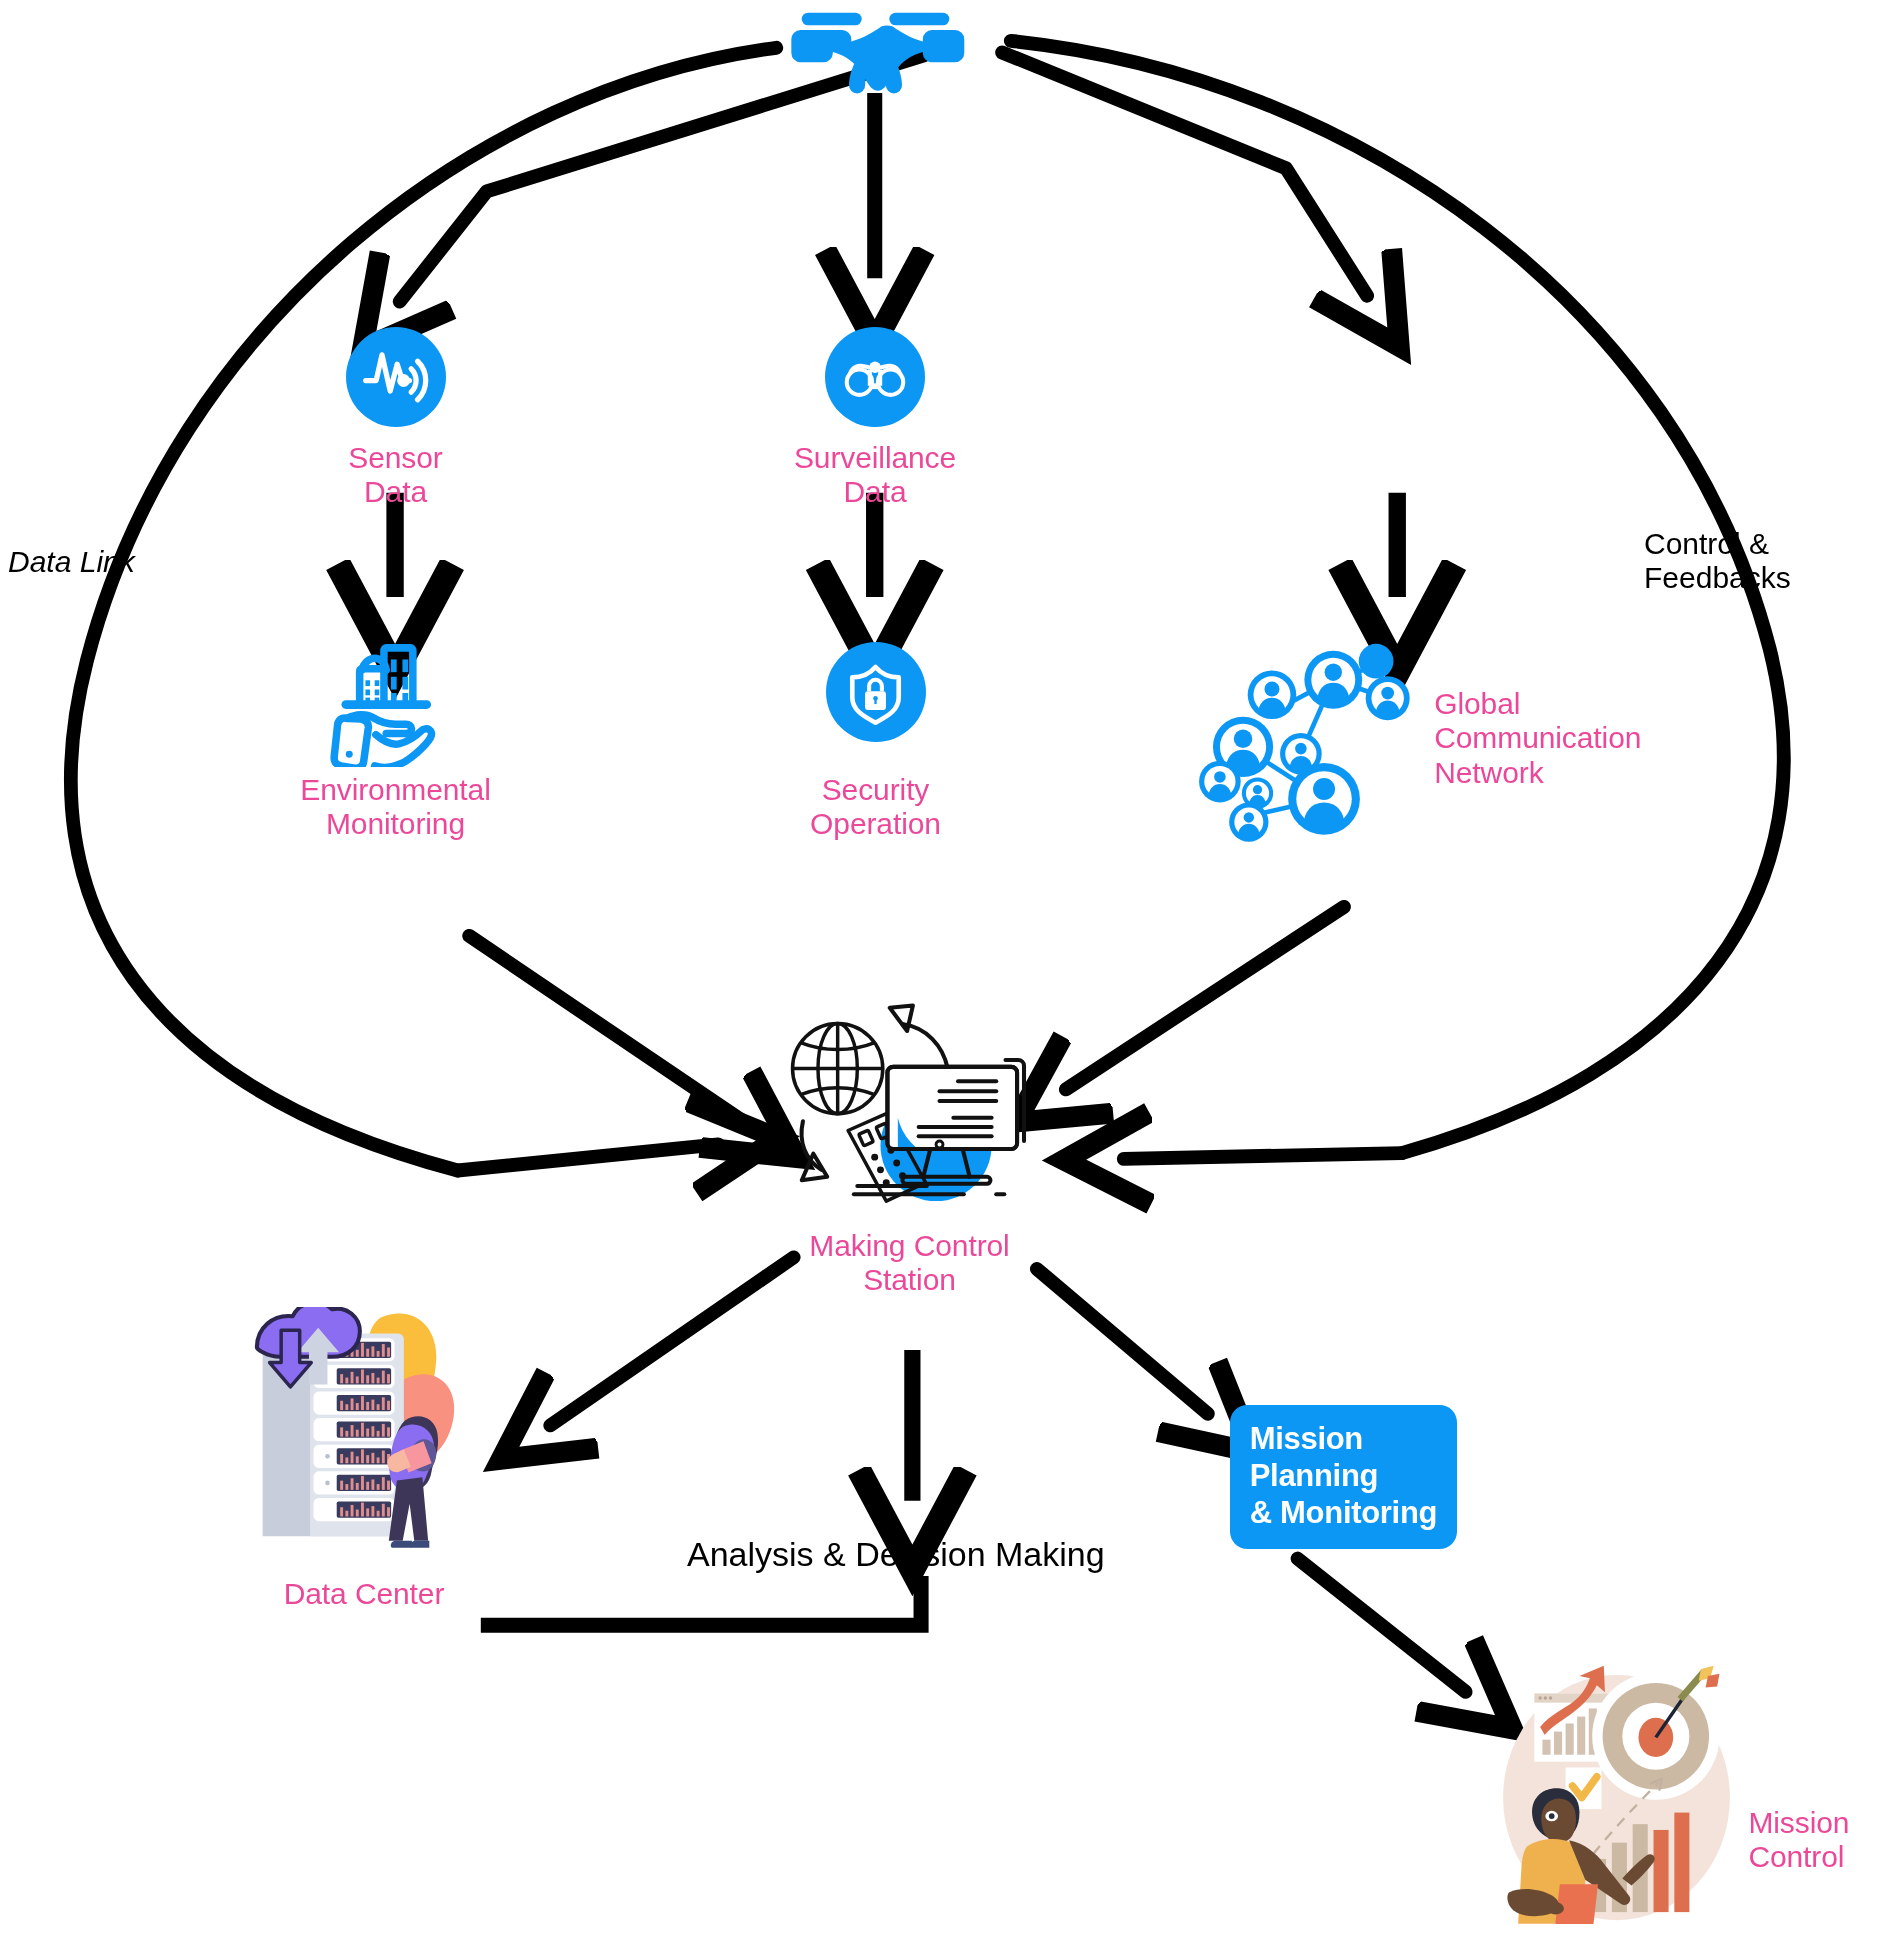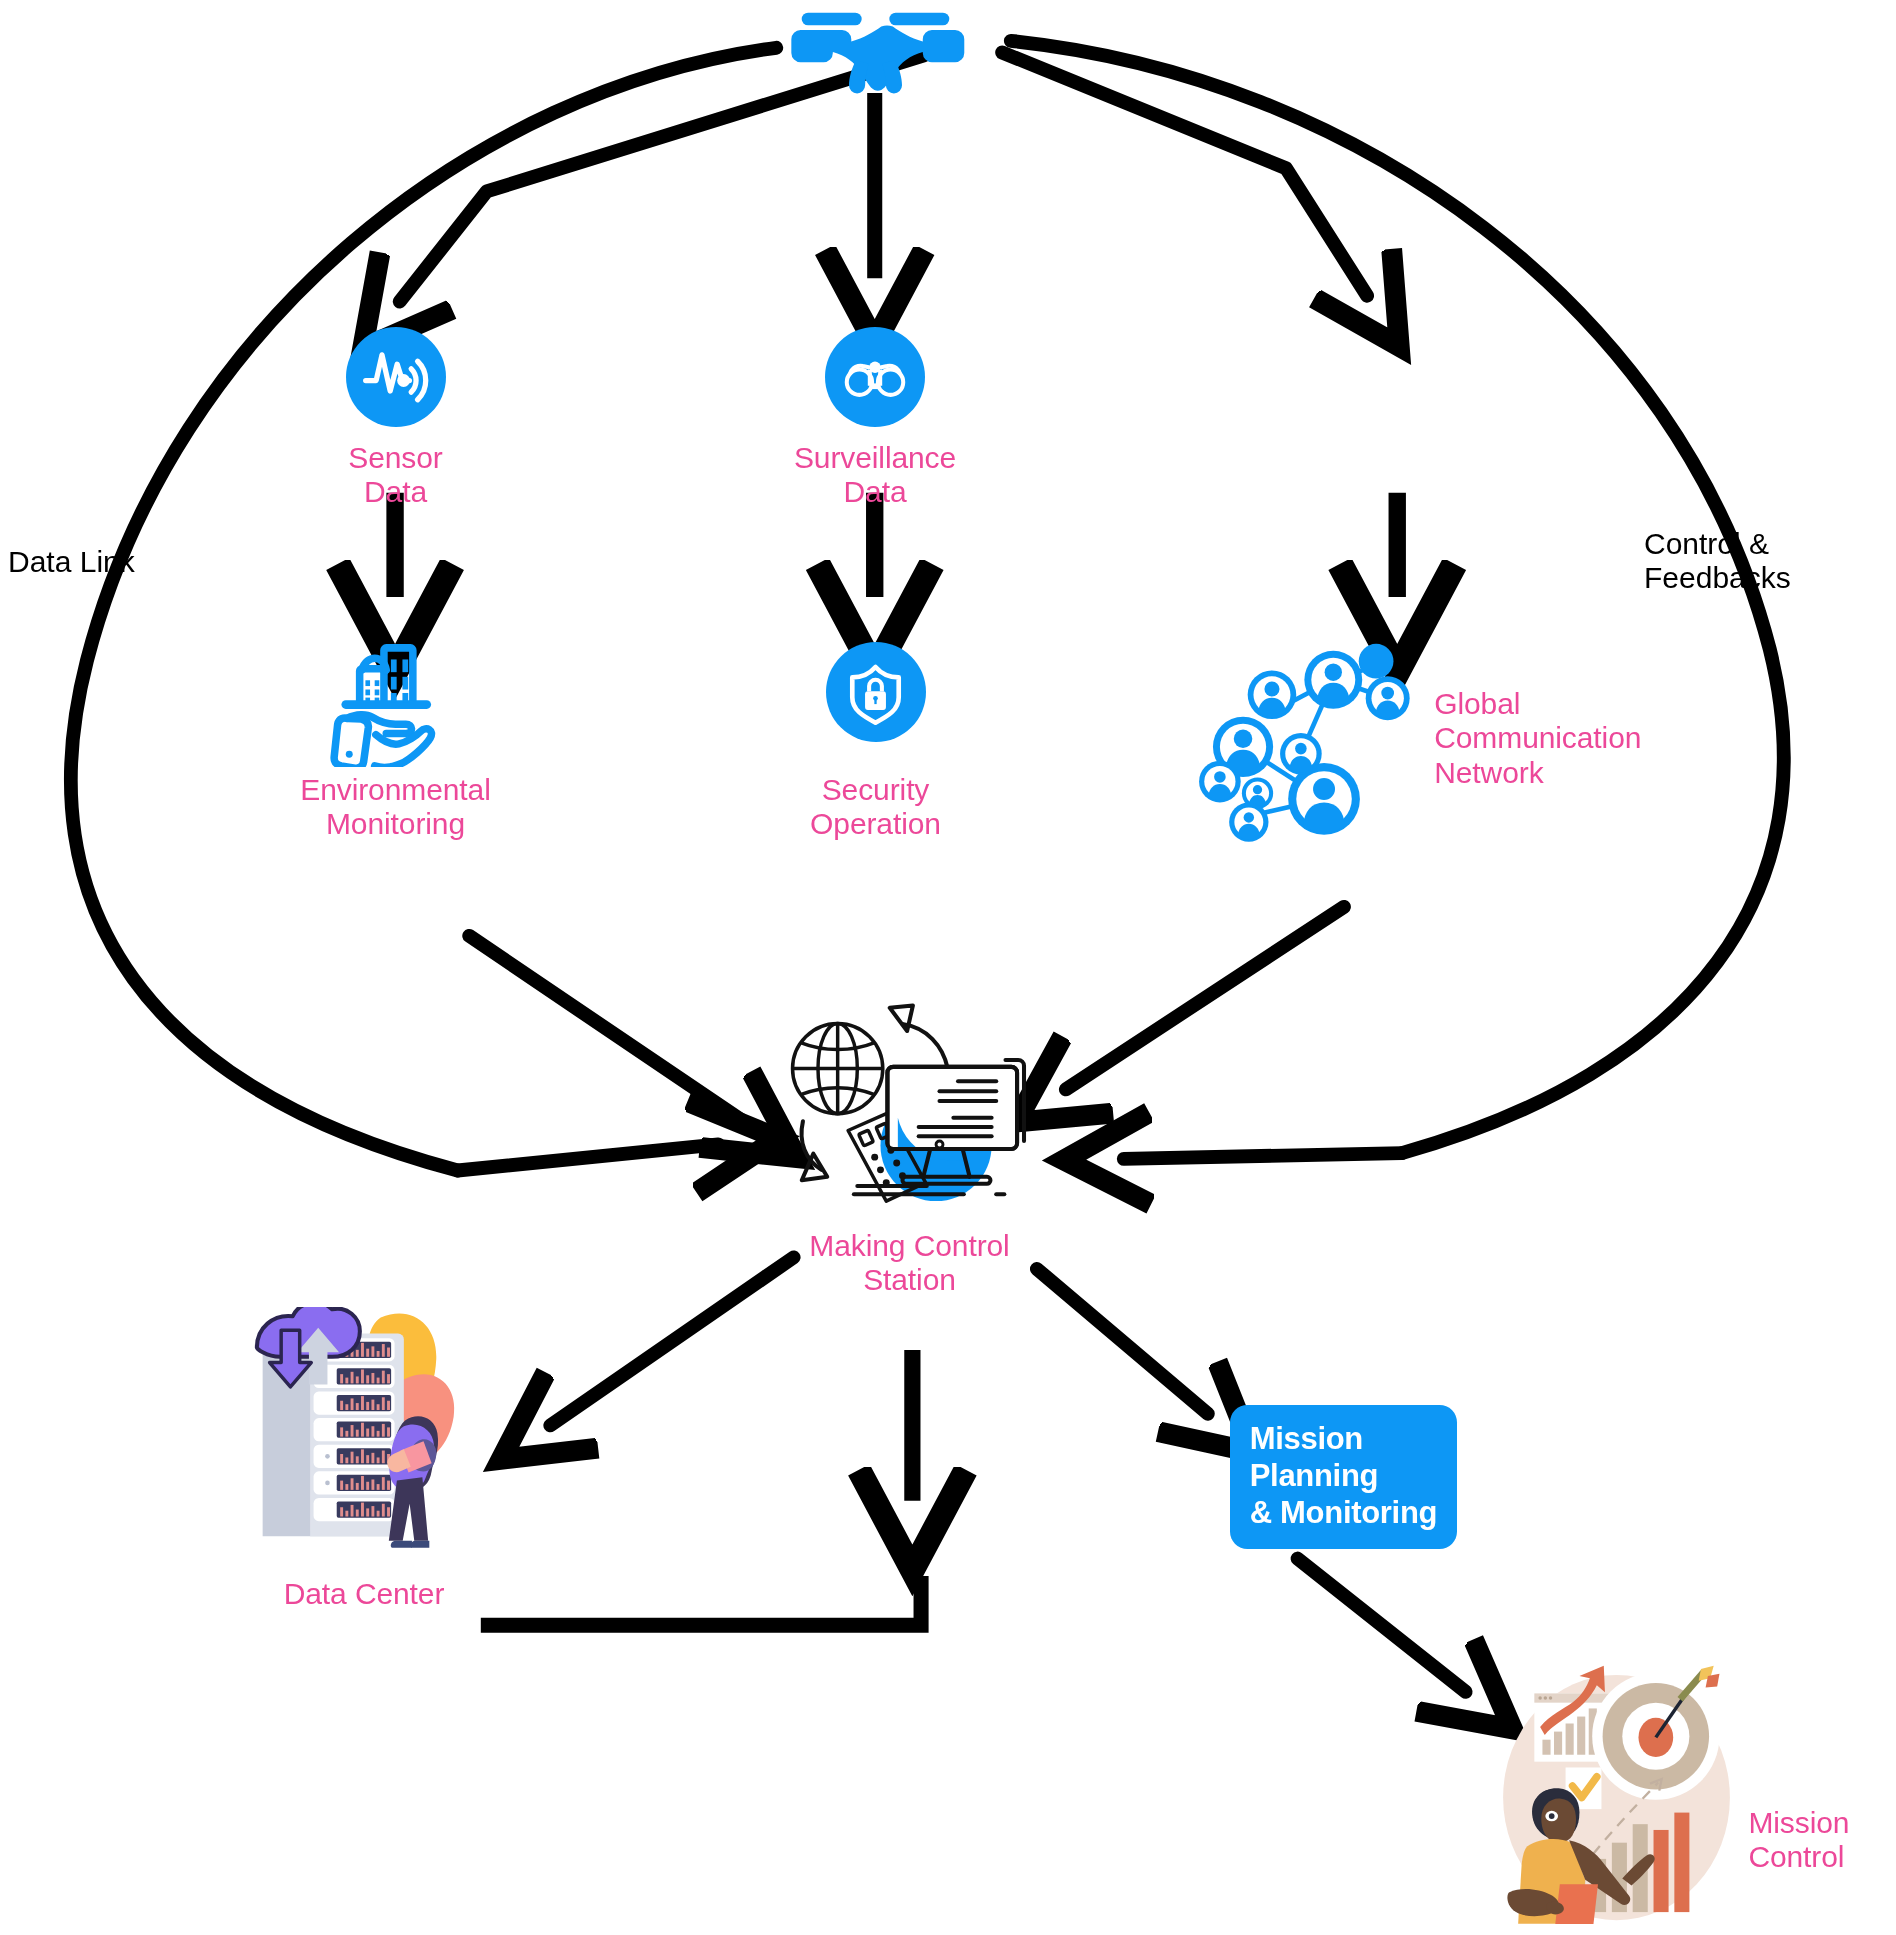--- a/index.html
+++ b/index.html
@@ -524,20 +524,21 @@
         <path d="M282,248 l40,-16 l14,38 l-40,16 z" fill="#f896a0"></path>
         <path d="M270,254 c-8,4 -12,12 -10,20 c3,10 14,14 22,10 l18,-8 l-12,-30 z" fill="#f8b7a0"></path>
         <path d="M276,300 l44,-6 l10,110 h-24 l-8,-64 l-12,64 h-24 z" fill="#3d3659"></path>
         <path d="M272,404 h30 v12 h-34 c-4,0 -4,-10 4,-12 z" fill="#3b4a7a"></path>
         <path d="M306,404 h26 v12 h-30 c-4,0 -4,-10 4,-12 z" fill="#3b4a7a"></path>
       </svg>
     </div>
     <div class="node-label" style="margin-top:-2.3px;">Data Center</div>
   </div>
 
+  <div class="plain-label" style="left:687px; top:1535px;">Analysis &amp; Decision Making</div>
 
   <div class="node" style="left:1230px; top:1405px;">
     <div class="badge">Mission
 Planning
 &amp; Monitoring</div>
   </div>
 
   <div class="side-label-node" style="left:1495px; top:1663px;">
     <div class="flat-icon">
       <svg width="243" height="261" viewBox="0 0 420 450">
@@ -595,18 +596,18 @@
         <path d="M220,372 c12,-14 30,-32 42,-40 c10,-6 18,4 12,12 c-10,14 -26,30 -38,40 z" fill="#6b4a34"></path>
         <path d="M112,382 h66 l-10,88 h-66 z" fill="#e9714f"></path>
         <path d="M24,396 c22,-10 52,-6 72,4 c16,8 20,22 6,30 c-14,8 -44,10 -62,2 c-18,-8 -22,-28 -16,-36 z" fill="#6b4a34"></path>
         <path d="M92,414 c10,-4 22,-2 26,6 c4,8 -4,14 -14,14 c-12,0 -20,-14 -12,-20 z" fill="#6b4a34"></path>
       </svg>
     </div>
     <div class="node-label" style="margin-left:10.4px; margin-top:93px;">Mission
 Control</div>
   </div>
 
-  <div class="edge-label" style="left:8px; top:545px;">Data Link</div>
+  <div class="edge-label" style="left:8px; top:545px;font-style:italic;">Data Link</div>
   <div class="edge-label" style="left:1644px; top:527px;">Control &amp;
 Feedbacks</div>
 
 </div>
 
 
 </body></html>

